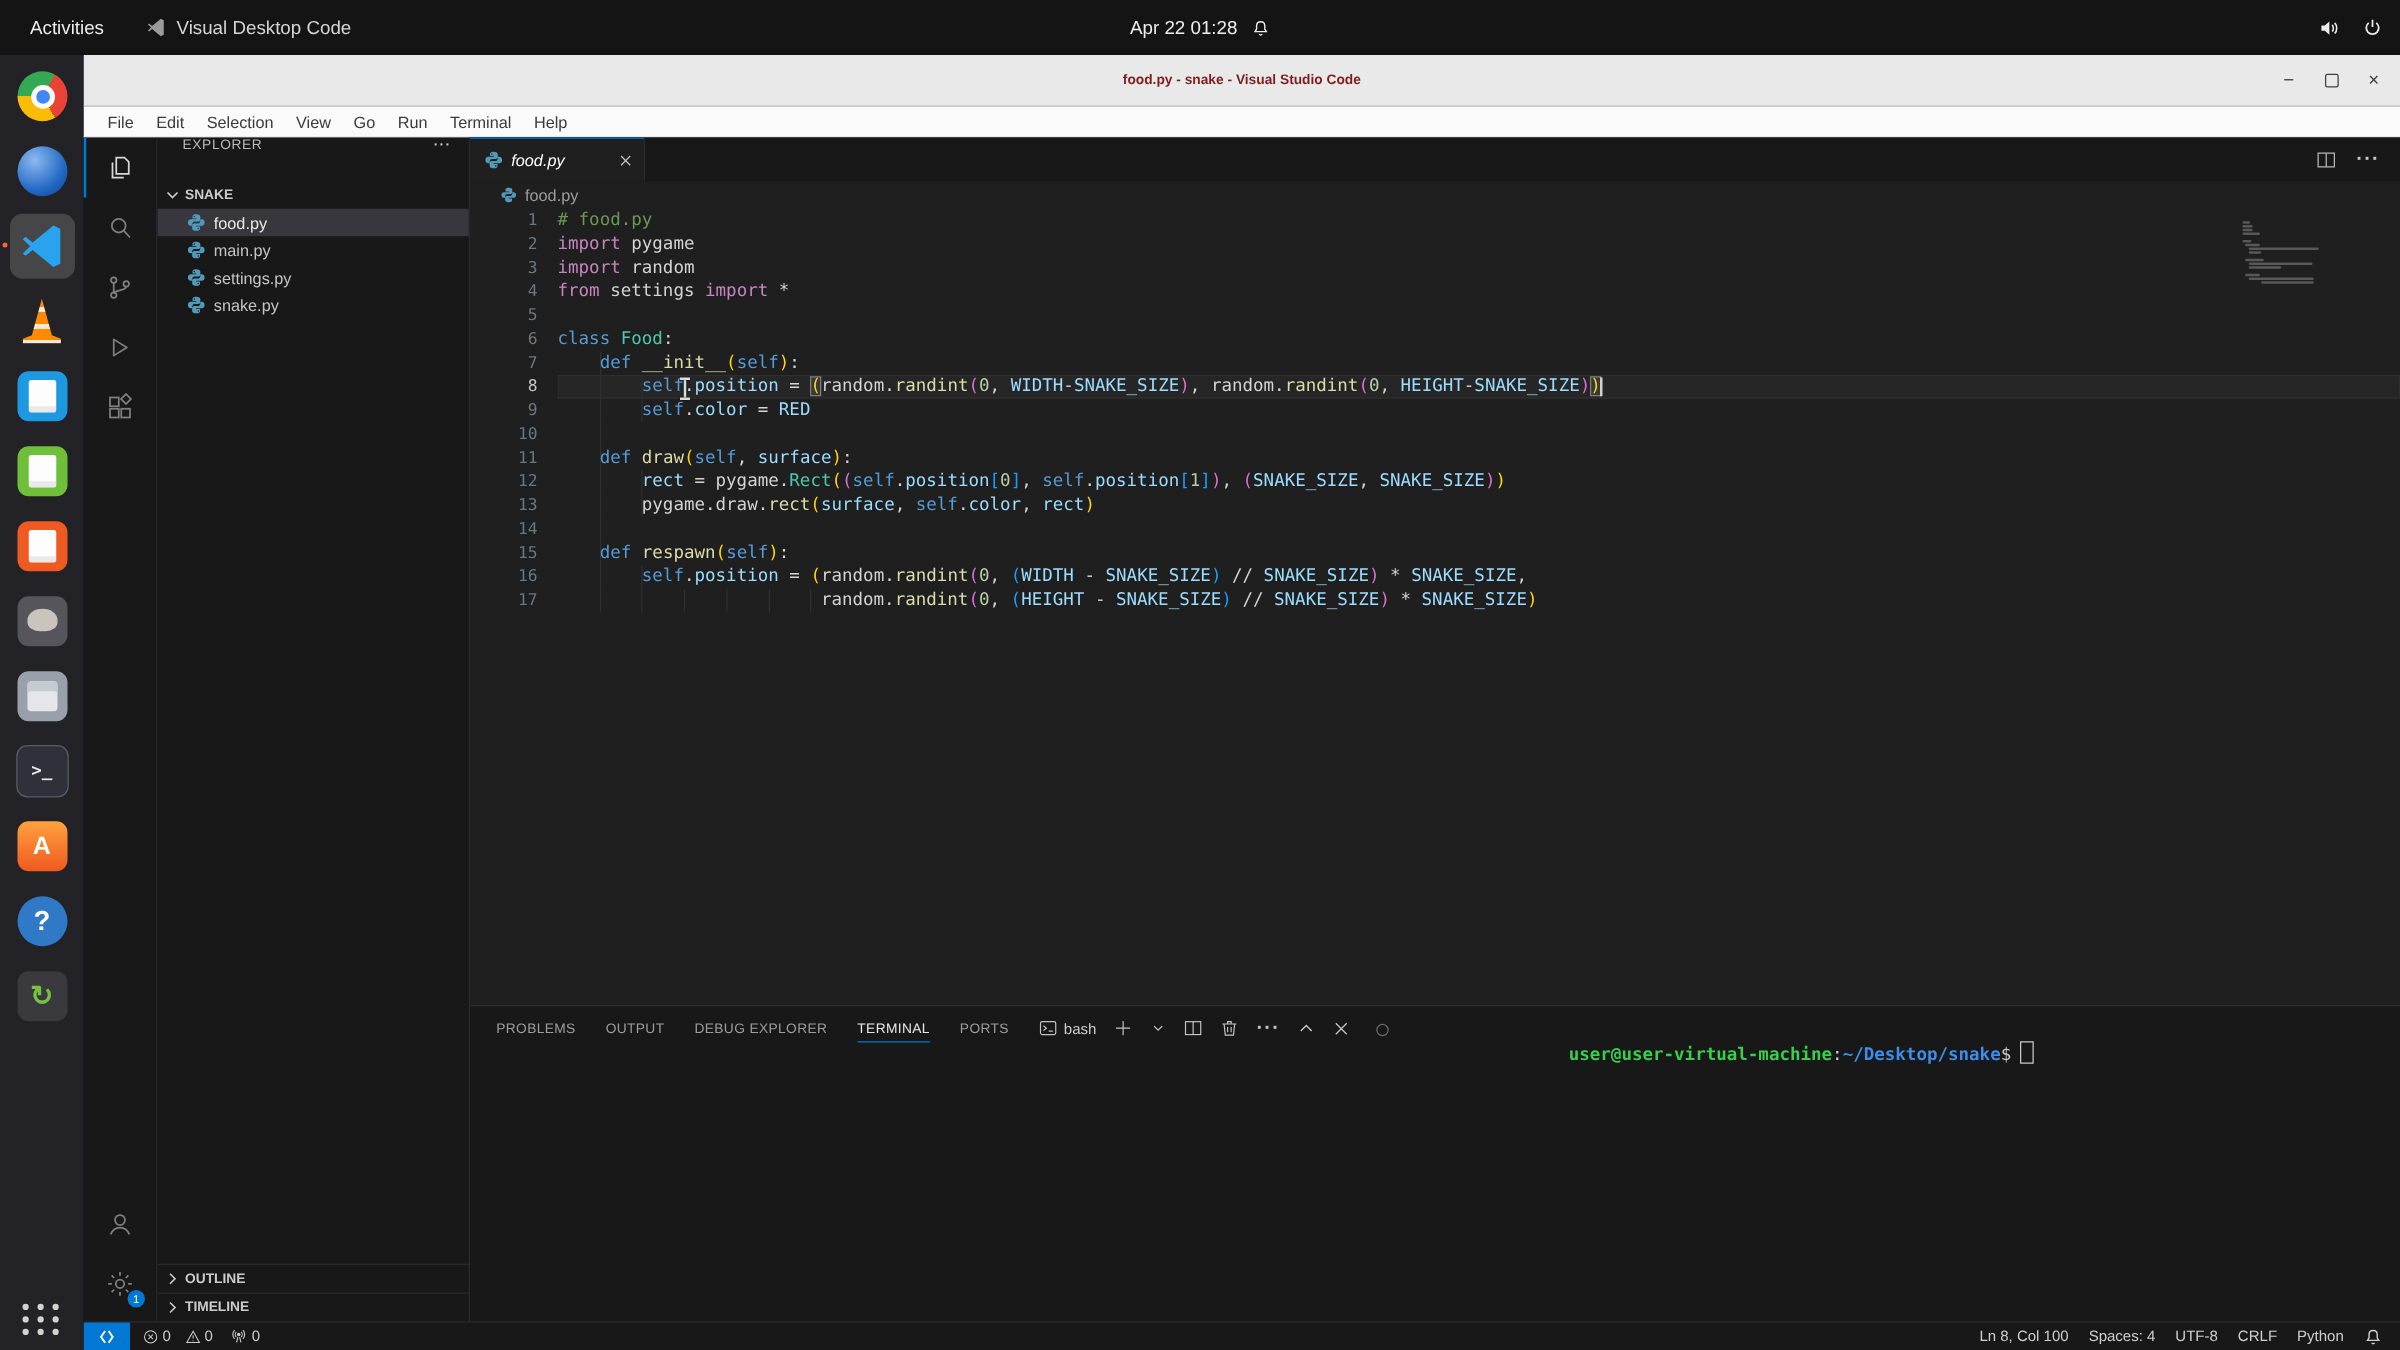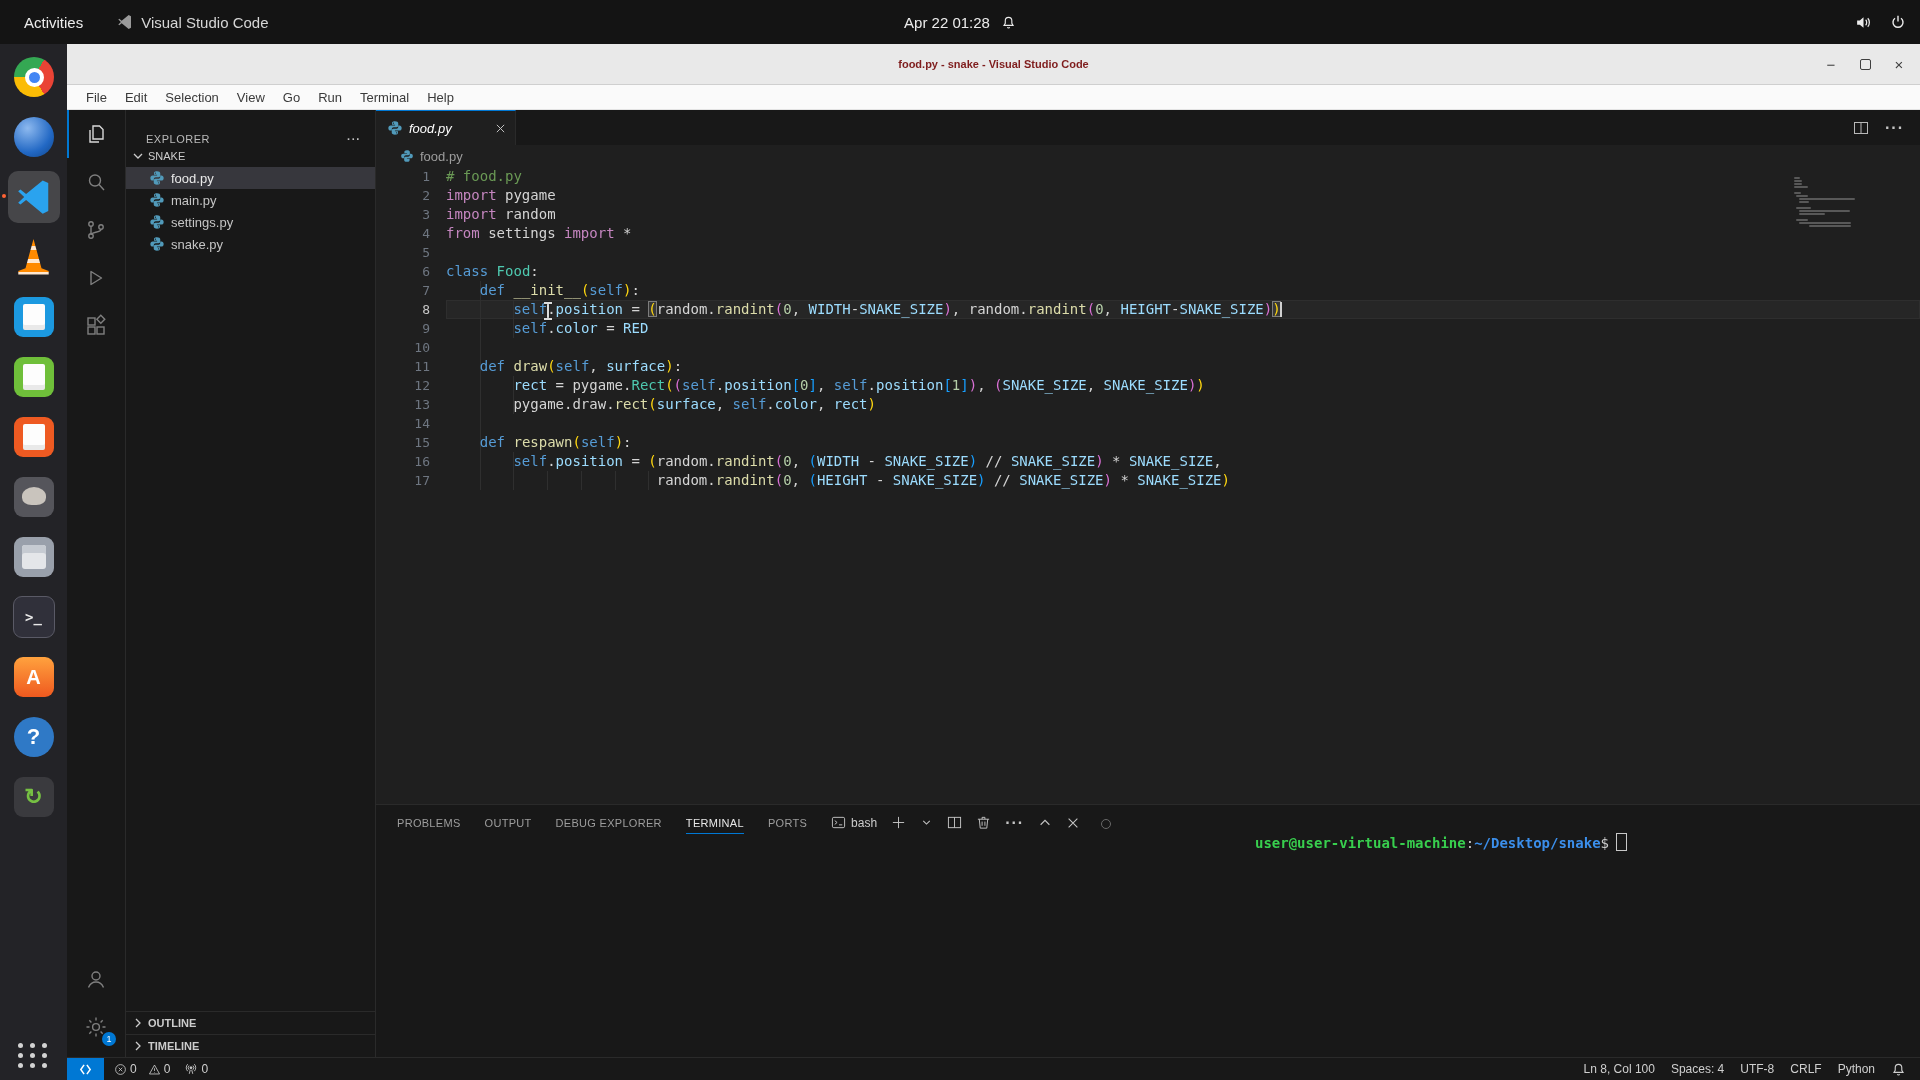--- a/index.html
+++ b/index.html
@@ -54,25 +54,25 @@
   
   .activitybar{width:58px;background:#181818;border-right:1px solid #2a2a2a;display:flex;flex-direction:column;align-items:stretch;flex:none;}
   .ab-item{height:48px;display:flex;align-items:center;justify-content:center;color:#7f7f7f;position:relative;}
   .ab-item.active{color:#d7d7d7;}
   .ab-item.active::before{content:"";position:absolute;left:0;top:0;width:2px;height:100%;background:#0078d4;}
   .ab-bottom{margin-top:auto;padding-bottom:6px;}
   .ab-badge{position:absolute;right:9px;bottom:5px;min-width:14px;height:14px;border-radius:50%;background:#0078d4;color:#fff;font-size:9px;display:flex;align-items:center;justify-content:center;}
 
   
   .sidebar{width:249px;background:#181818;border-right:1px solid #2a2a2a;display:flex;flex-direction:column;color:#cccccc;flex:none;min-height:0;}
-  .sb-head{height:35px;display:flex;align-items:flex-end;padding:0 14px 0 20px;font-size:11px;letter-spacing:.5px;color:#bababa;flex:none;gap:48px;}
+  .sb-head{height:35px;display:flex;align-items:flex-start;padding:0 14px 0 20px;font-size:11px;letter-spacing:.5px;color:#bababa;flex:none;gap:48px;}
   .dots{letter-spacing:1px;font-weight:bold;color:#c5c5c5;}
   .dots::before{content:"···";}
   .sb-head .dots{margin-left:auto;}
-  .sb-section{height:22px;display:flex;align-items:center;gap:2px;padding-left:4px;font-size:11px;font-weight:normal;color:#cccccc;flex:none;}
+  .sb-section{height:22px;display:flex;align-items:center;gap:2px;padding-left:4px;font-size:11px;font-weight:bold;color:#cccccc;flex:none;}
   .sb-files{flex:none;}
   .file-row{height:22px;display:flex;align-items:center;gap:6px;padding-left:23px;font-size:13px;color:#c5c5c5;}
   .file-row.selected{background:#37373d;color:#e9e9e9;}
   .sb-panes{margin-top:auto;flex:none;}
   .pane-row{height:22px;display:flex;align-items:center;gap:2px;padding-left:4px;font-size:11px;font-weight:bold;color:#cccccc;border-top:1px solid #2a2a2a;}
 
   
   .main{flex:1;display:flex;flex-direction:column;min-width:0;background:#1f1f1f;}
   .tabbar{height:35px;background:#181818;display:flex;align-items:stretch;flex:none;}
   .tab{width:120px;background:#1f1f1f;border-top:1px solid #0078d4;border-right:1px solid #2a2a2a;display:flex;align-items:center;gap:6px;padding:0 8px 0 11px;font-size:13px;font-style:italic;color:#fff;}
@@ -128,21 +128,21 @@
 
   <div class="topbar">
     <div class="tb-left">
       <div class="tb-activities">Activities</div>
       <div class="tb-app">
         <span>
             <svg width="16" height="16" viewBox="0 0 24 24" fill="#9a9a9a">
               <path d="M17.5 1.5L21 3.2v17.6l-3.5 1.7L7 13.9l-3.6 2.9L2 15.6 5.8 12 2 8.4l1.4-1.2L7 10.1z"></path>
             </svg>
           </span>
-        <span>Visual Studio Code</span>
+        <span>Visual Desktop Code</span>
       </div>
     </div>
     <div class="tb-center">
       <span>Apr 22 01:28</span>
       <span>
           <svg width="15" height="15" viewBox="0 0 16 16" fill="none" stroke="#ececec" stroke-width="1.2">
             <path d="M8 2.5c-2.2 0-3.5 1.6-3.5 3.5v2.8L3.2 11h9.6l-1.3-2.2V6c0-1.9-1.3-3.5-3.5-3.5z"></path>
             <path d="M6.8 13a1.3 1.3 0 0 0 2.4 0"></path>
           </svg>
         </span>

